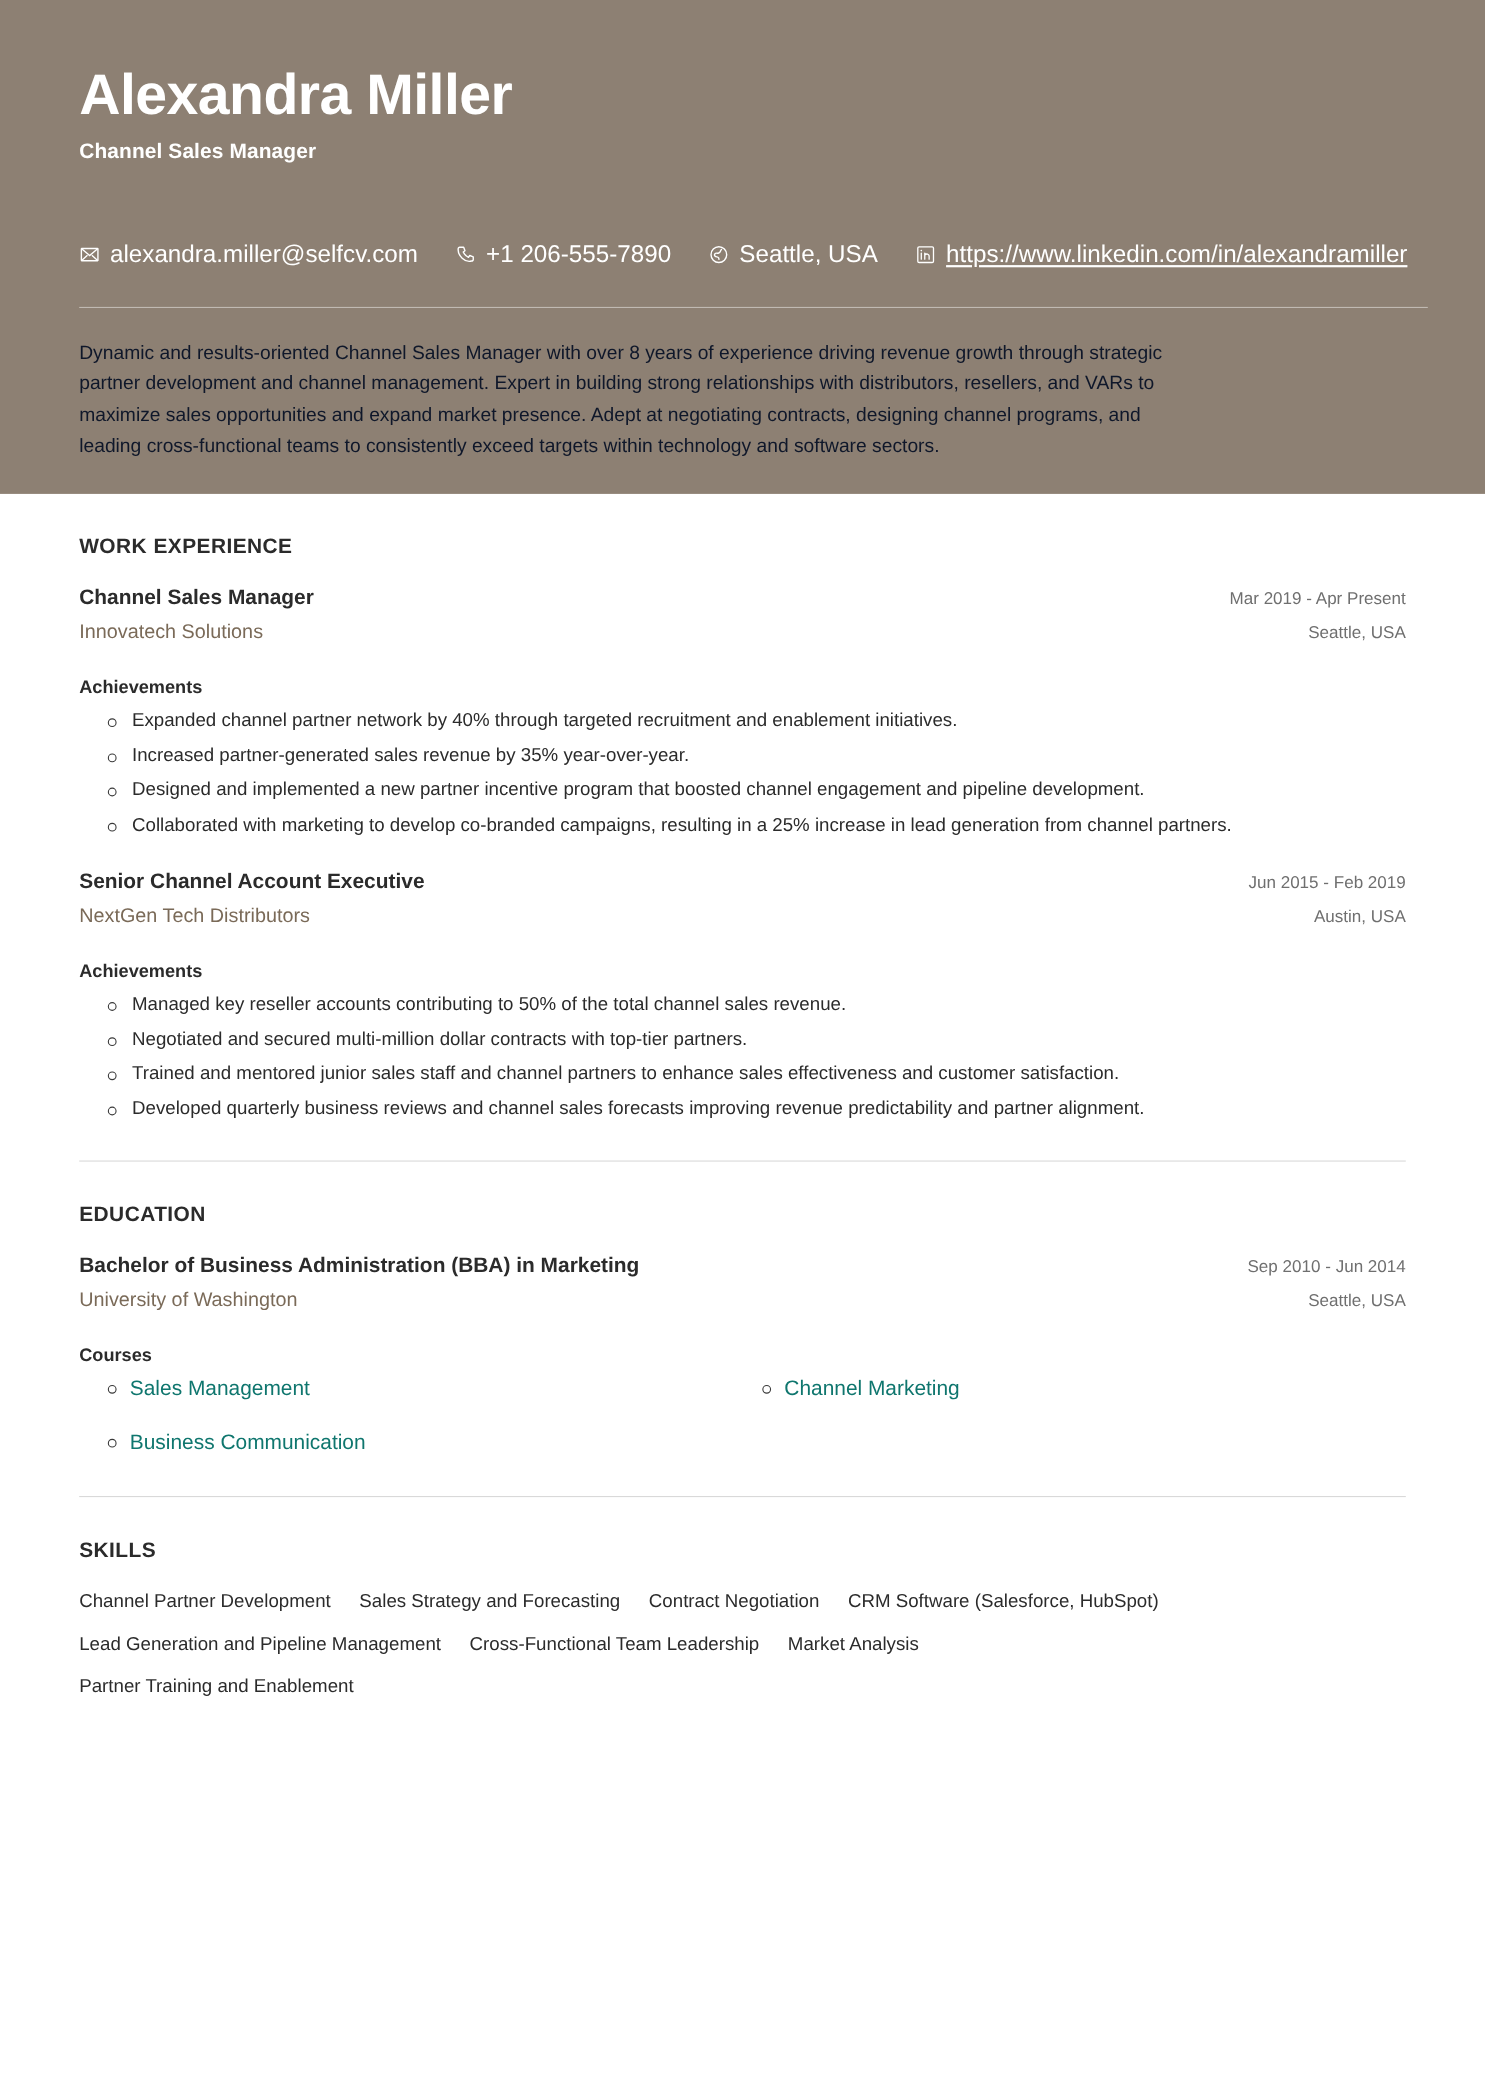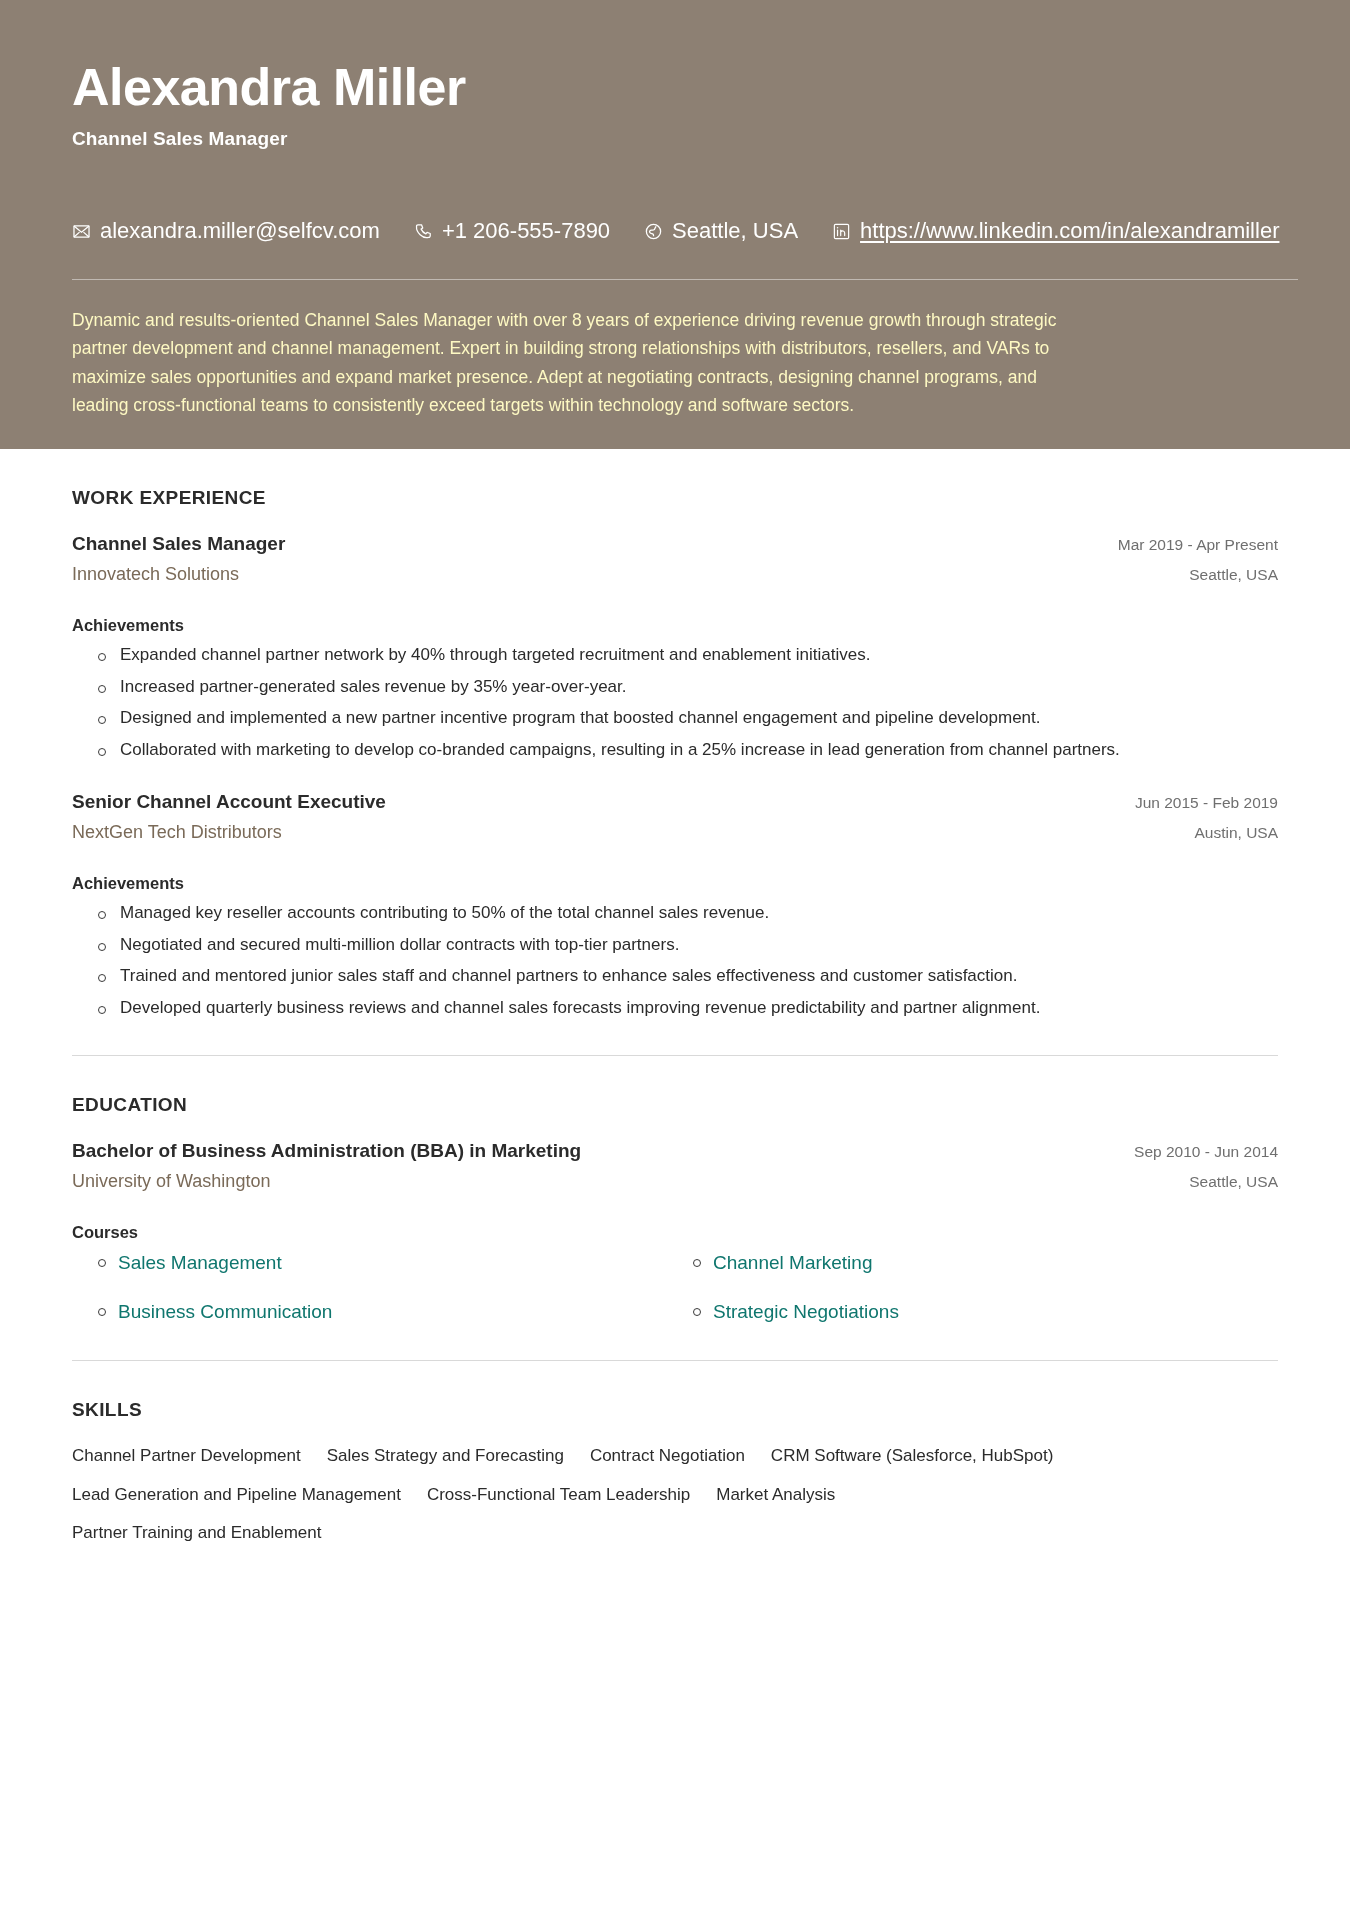--- a/index.html
+++ b/index.html
@@ -87,21 +87,21 @@
   .header-divider {
     height: 1px;
     background: rgba(255,255,255,0.45);
     margin: 32px 0 0 0;
   }
 
   .summary {
     margin-top: 26px;
     font-size: 17.5px;
     line-height: 1.62;
-    color: #fef9c3;
+    color: #0f172a;
     max-width: 1000px;
   }
 
   
   .content {
     padding: 0 72px;
   }
 
   .section {
     padding-top: 38px;
@@ -354,21 +354,20 @@
         </div>
         <div class="entry-sub">
           <div class="entry-org">University of Washington</div>
           <div class="entry-place">Seattle, USA</div>
         </div>
         <div class="sub-label">Courses</div>
         <ul class="courses-grid">
           <li>Sales Management</li>
           <li>Channel Marketing</li>
           <li>Business Communication</li>
-          <li>Strategic Negotiations</li>
         </ul>
       </div>
     </section>
 
     <section class="section section-skills">
       <h2 class="section-title">SKILLS</h2>
       <div class="skills-wrap">
         <span class="skill">Channel Partner Development</span>
         <span class="skill">Sales Strategy and Forecasting</span>
         <span class="skill">Contract Negotiation</span>

